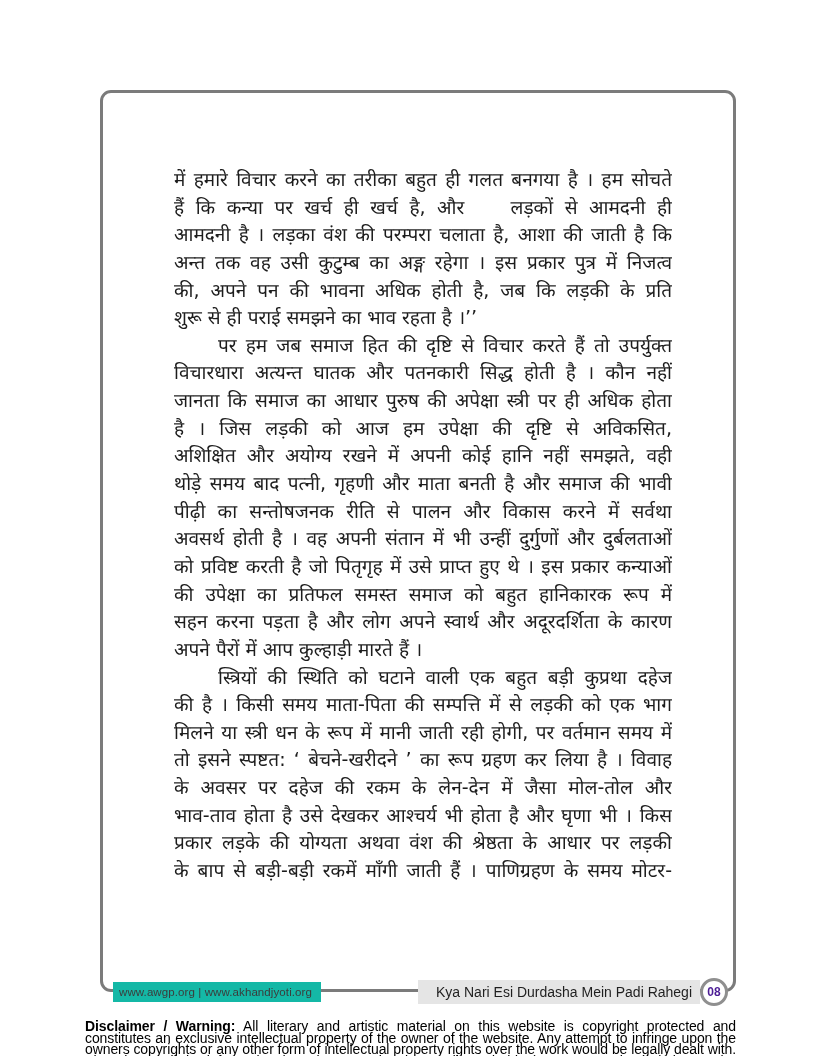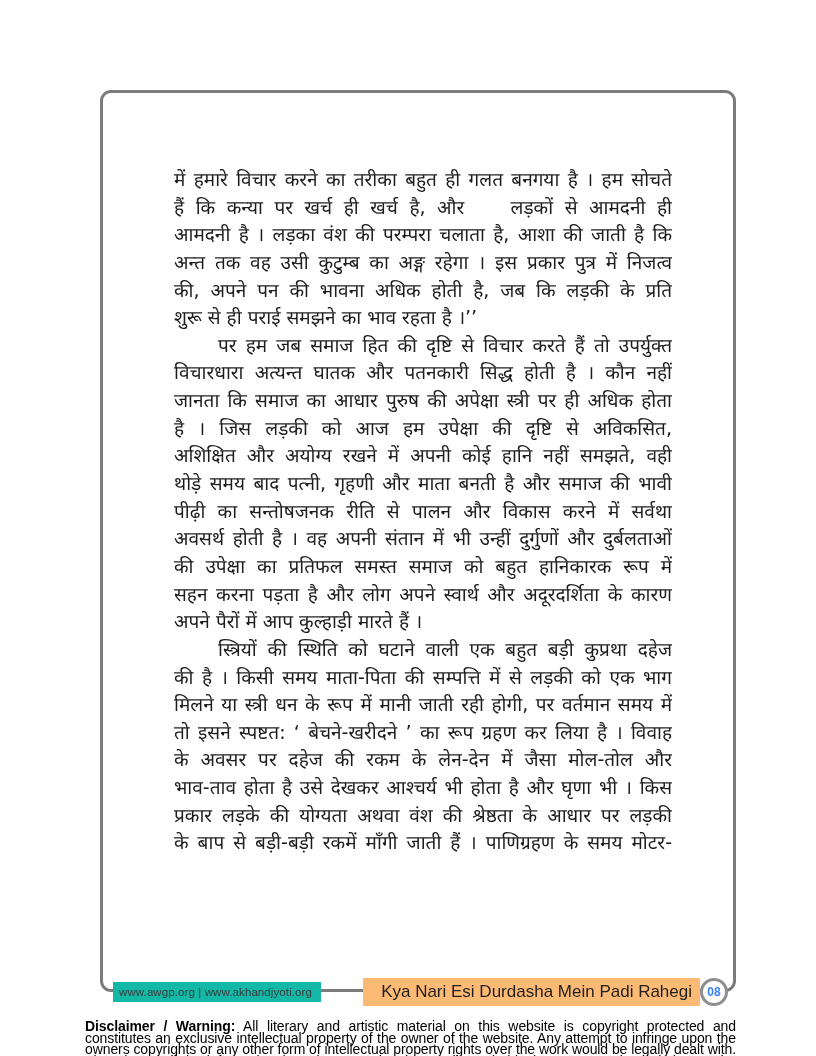--- a/index.html
+++ b/index.html
@@ -54,41 +54,41 @@
     margin-left: 10px;
     background: #14b8a6;
     padding: 4px 9px 4px 6px;
     font-size: 11.5px;
     color: #3c3c3c;
     letter-spacing: 0.1px;
     white-space: nowrap;
   }
   .footer .spacer { flex: 1 1 auto; }
   .footer .title {
-    background: #fdba74;
+    background: #e5e5e5;
     padding: 4px 8px 4px 18px;
-    font-size: 17px;
+    font-size: 14px;
     color: #1f1f1f;
     white-space: nowrap;
   }
   .page-badge {
     flex: 0 0 auto;
     width: 28px; height: 28px;
     border: 3px solid #8f8f8f;
     border-radius: 50%;
     background: #ffffff;
     display: flex;
     align-items: center;
     justify-content: center;
     margin-right: 5px;
   }
   .page-badge span {
     font-size: 12px;
     font-weight: bold;
-    color: #3b82f6;
+    color: #4c1d95;
   }
 
   
   .disclaimer {
     position: absolute;
     left: 85px; top: 1021px;
     width: 651px;
     font-size: 14px;
     line-height: 11.7px;
     color: #000000;
@@ -110,20 +110,21 @@
   <div class="line">की, अपने पन की भावना अधिक होती है, जब कि लड़की के प्रति</div>
   <div class="line end">शुरू से ही पराई समझने का भाव रहता है ।’’</div>
   <div class="line indent">पर हम जब समाज हित की दृष्टि से विचार करते हैं तो उपर्युक्त</div>
   <div class="line">विचारधारा अत्यन्त घातक और पतनकारी सिद्ध होती है । कौन नहीं</div>
   <div class="line">जानता कि समाज का आधार पुरुष की अपेक्षा स्त्री पर ही अधिक होता</div>
   <div class="line">है । जिस लड़की को आज हम उपेक्षा की दृष्टि से अविकसित,</div>
   <div class="line">अशिक्षित और अयोग्य रखने में अपनी कोई हानि नहीं समझते, वही</div>
   <div class="line">थोड़े समय बाद पत्नी, गृहणी और माता बनती है और समाज की भावी</div>
   <div class="line">पीढ़ी का सन्तोषजनक रीति से पालन और विकास करने में सर्वथा</div>
   <div class="line">अवसर्थ होती है । वह अपनी संतान में भी उन्हीं दुर्गुणों और दुर्बलताओं</div>
+  <div class="line">को प्रविष्ट करती है जो पितृगृह में उसे प्राप्त हुए थे । इस प्रकार कन्याओं</div>
   <div class="line">की उपेक्षा का प्रतिफल समस्त समाज को बहुत हानिकारक रूप में</div>
   <div class="line">सहन करना पड़ता है और लोग अपने स्वार्थ और अदूरदर्शिता के कारण</div>
   <div class="line end">अपने पैरों में आप कुल्हाड़ी मारते हैं ।</div>
   <div class="line indent">स्त्रियों की स्थिति को घटाने वाली एक बहुत बड़ी कुप्रथा दहेज</div>
   <div class="line">की है । किसी समय माता-पिता की सम्पत्ति में से लड़की को एक भाग</div>
   <div class="line">मिलने या स्त्री धन के रूप में मानी जाती रही होगी, पर वर्तमान समय में</div>
   <div class="line">तो इसने स्पष्टत: ‘ बेचने-खरीदने ’ का रूप ग्रहण कर लिया है । विवाह</div>
   <div class="line">के अवसर पर दहेज की रकम के लेन-देन में जैसा मोल-तोल और</div>
   <div class="line">भाव-ताव होता है उसे देखकर आश्चर्य भी होता है और घृणा भी । किस</div>
   <div class="line">प्रकार लड़के की योग्यता अथवा वंश की श्रेष्ठता के आधार पर लड़की</div>

